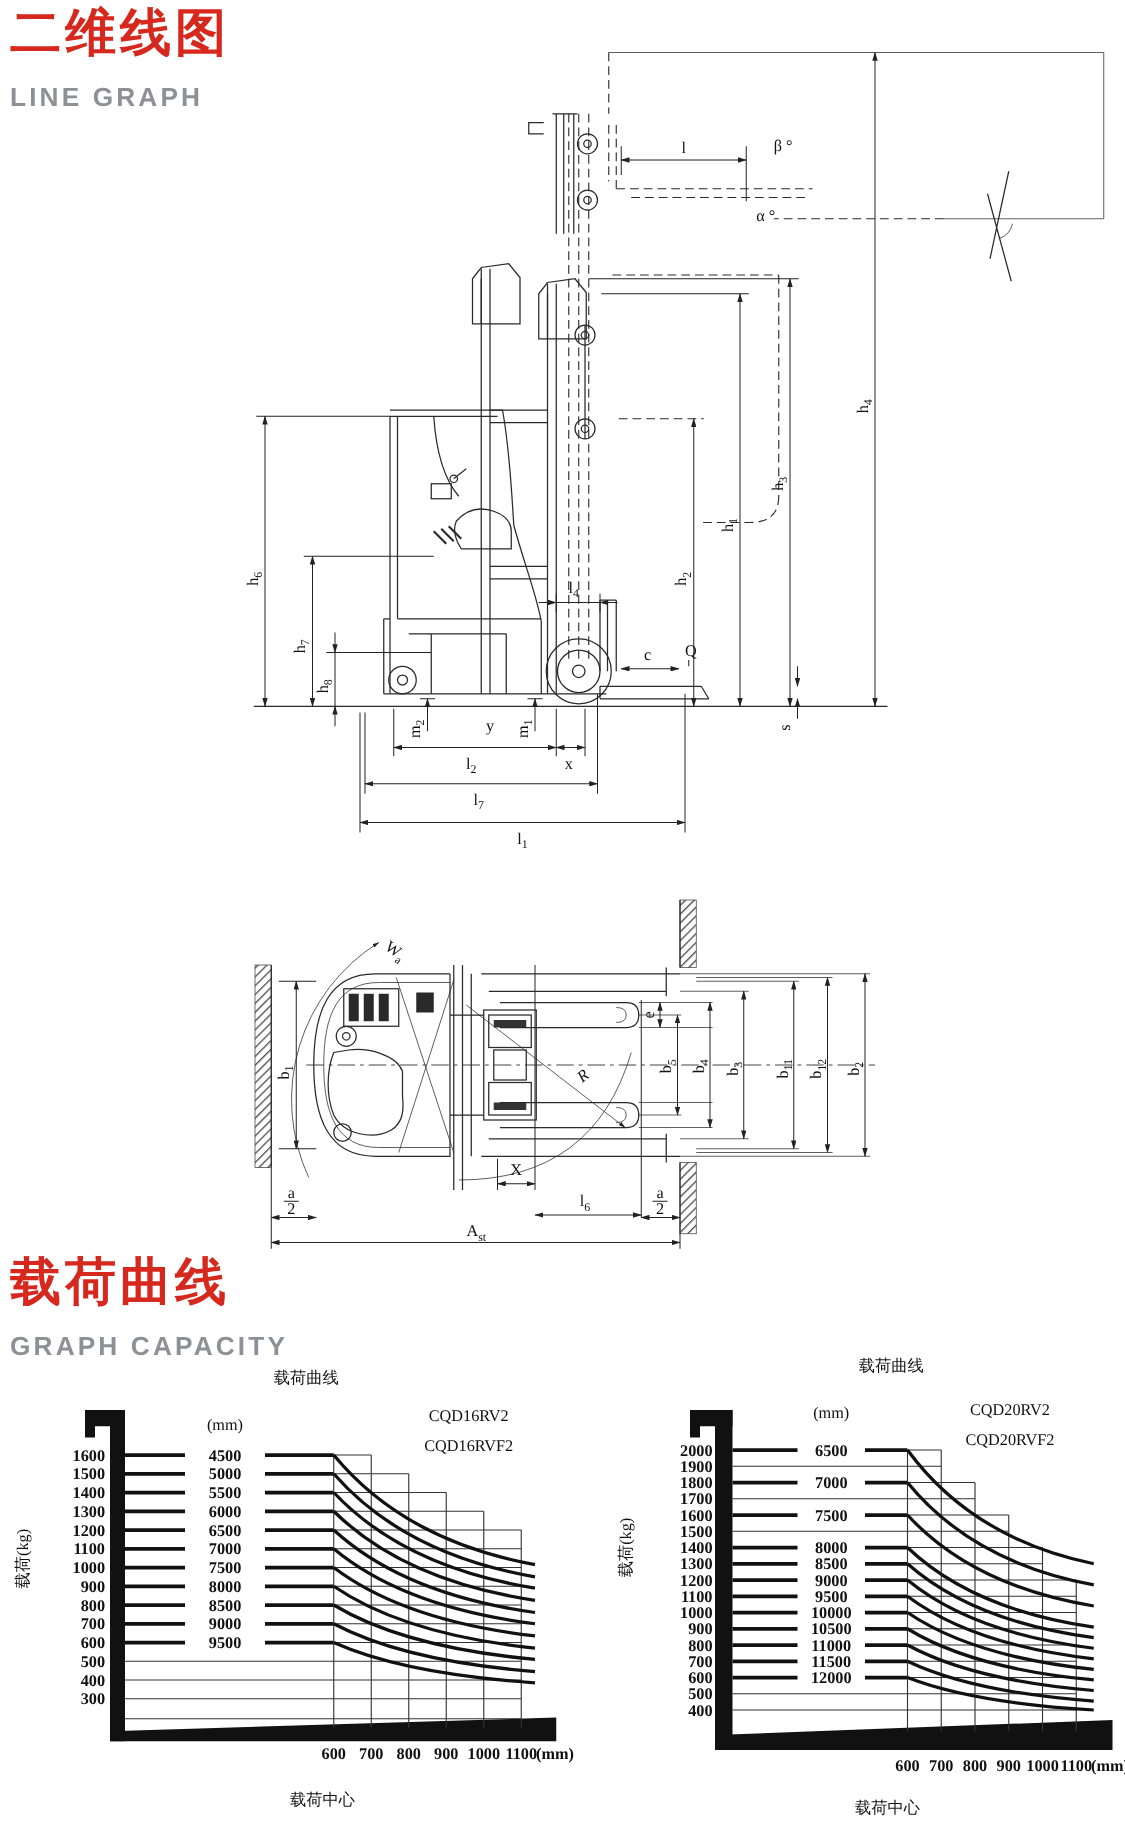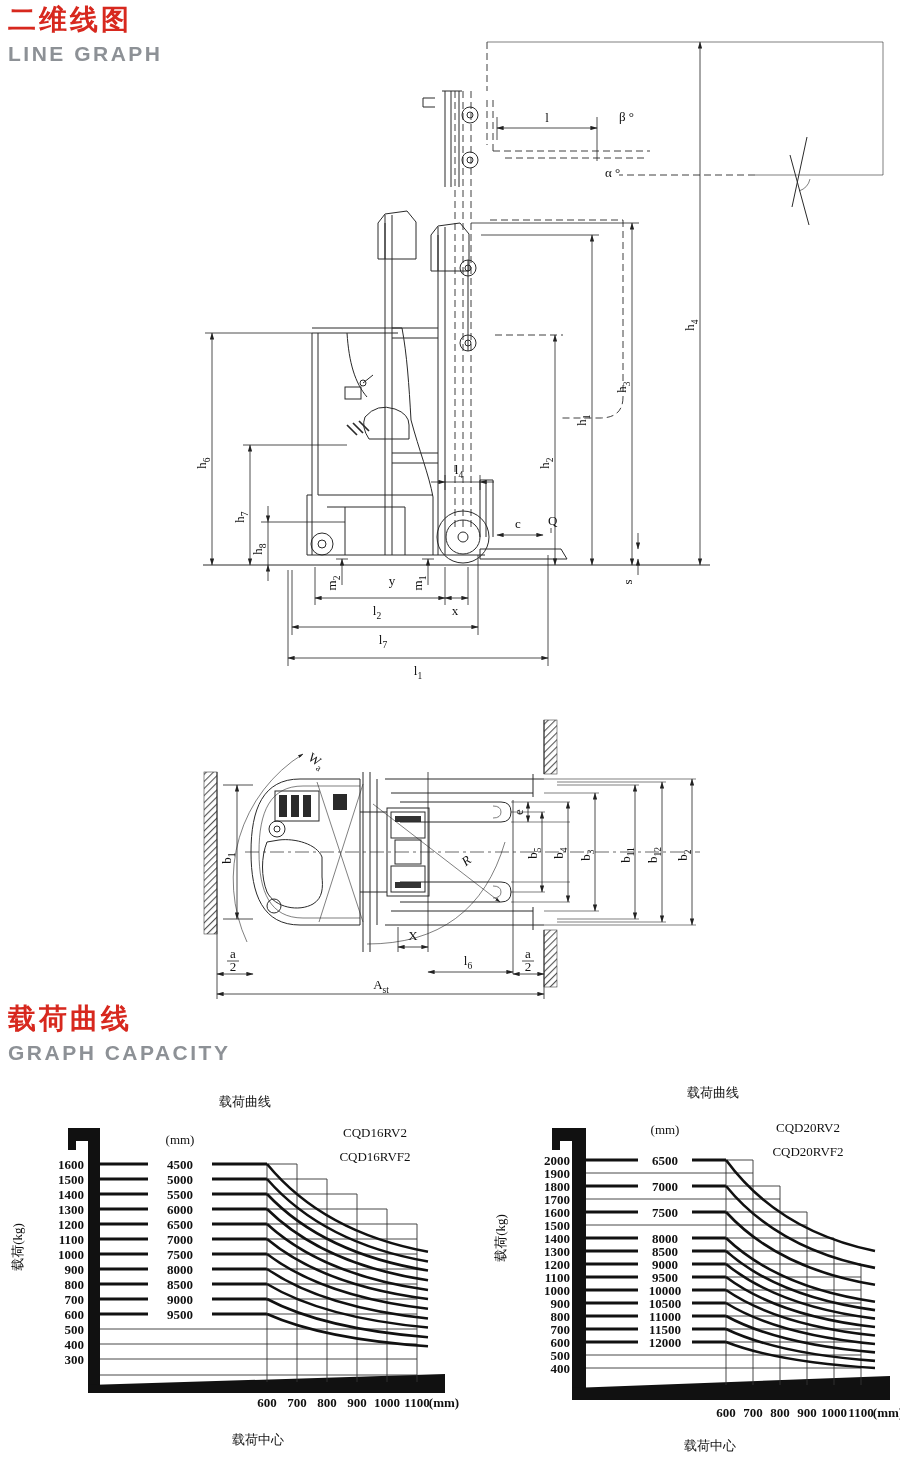--- a/index.html
+++ b/index.html
@@ -1,20 +1,20 @@
 <!DOCTYPE html>
 <html><head>
 <meta charset="utf-8">
 <style>
   html,body{margin:0;padding:0;background:#fff;}
   #page{position:relative;width:900px;height:1460px;background:#fff;overflow:hidden;
         font-family:"Liberation Sans",sans-serif;color:#222;}
   .hdr{position:absolute;left:8px;}
-  .hdr .zh{font-size:28px;font-weight:bold;color:#d7281e;letter-spacing:3px;line-height:1.0;}
-  .hdr .en{font-size:21px;font-weight:600;color:#8d9196;letter-spacing:2.5px;margin-top:8px;}
+  .hdr .zh{font-size:41px;font-weight:bold;color:#d7281e;letter-spacing:3px;line-height:1.0;}
+  .hdr .en{font-size:21px;font-weight:600;color:#8d9196;letter-spacing:2.5px;margin-top:20px;}
   svg{position:absolute;}
   svg text{font-family:"Liberation Serif",serif;font-size:13px;fill:#111;}
   .ln{stroke:#2a2a2a;stroke-width:1;fill:none;}
   .lt{stroke:#2a2a2a;stroke-width:1.7;fill:none;}
   .th{stroke:#2a2a2a;stroke-width:.6;fill:none;}
   .dash{stroke:#2a2a2a;stroke-width:.9;fill:none;stroke-dasharray:7 4;}
   .dd{stroke:#2a2a2a;stroke-width:.7;fill:none;stroke-dasharray:14 4 3 4;}
   .dim{stroke:#222;stroke-width:.8;fill:none;}
   .sub{font-size:9.5px;}
 </style>

